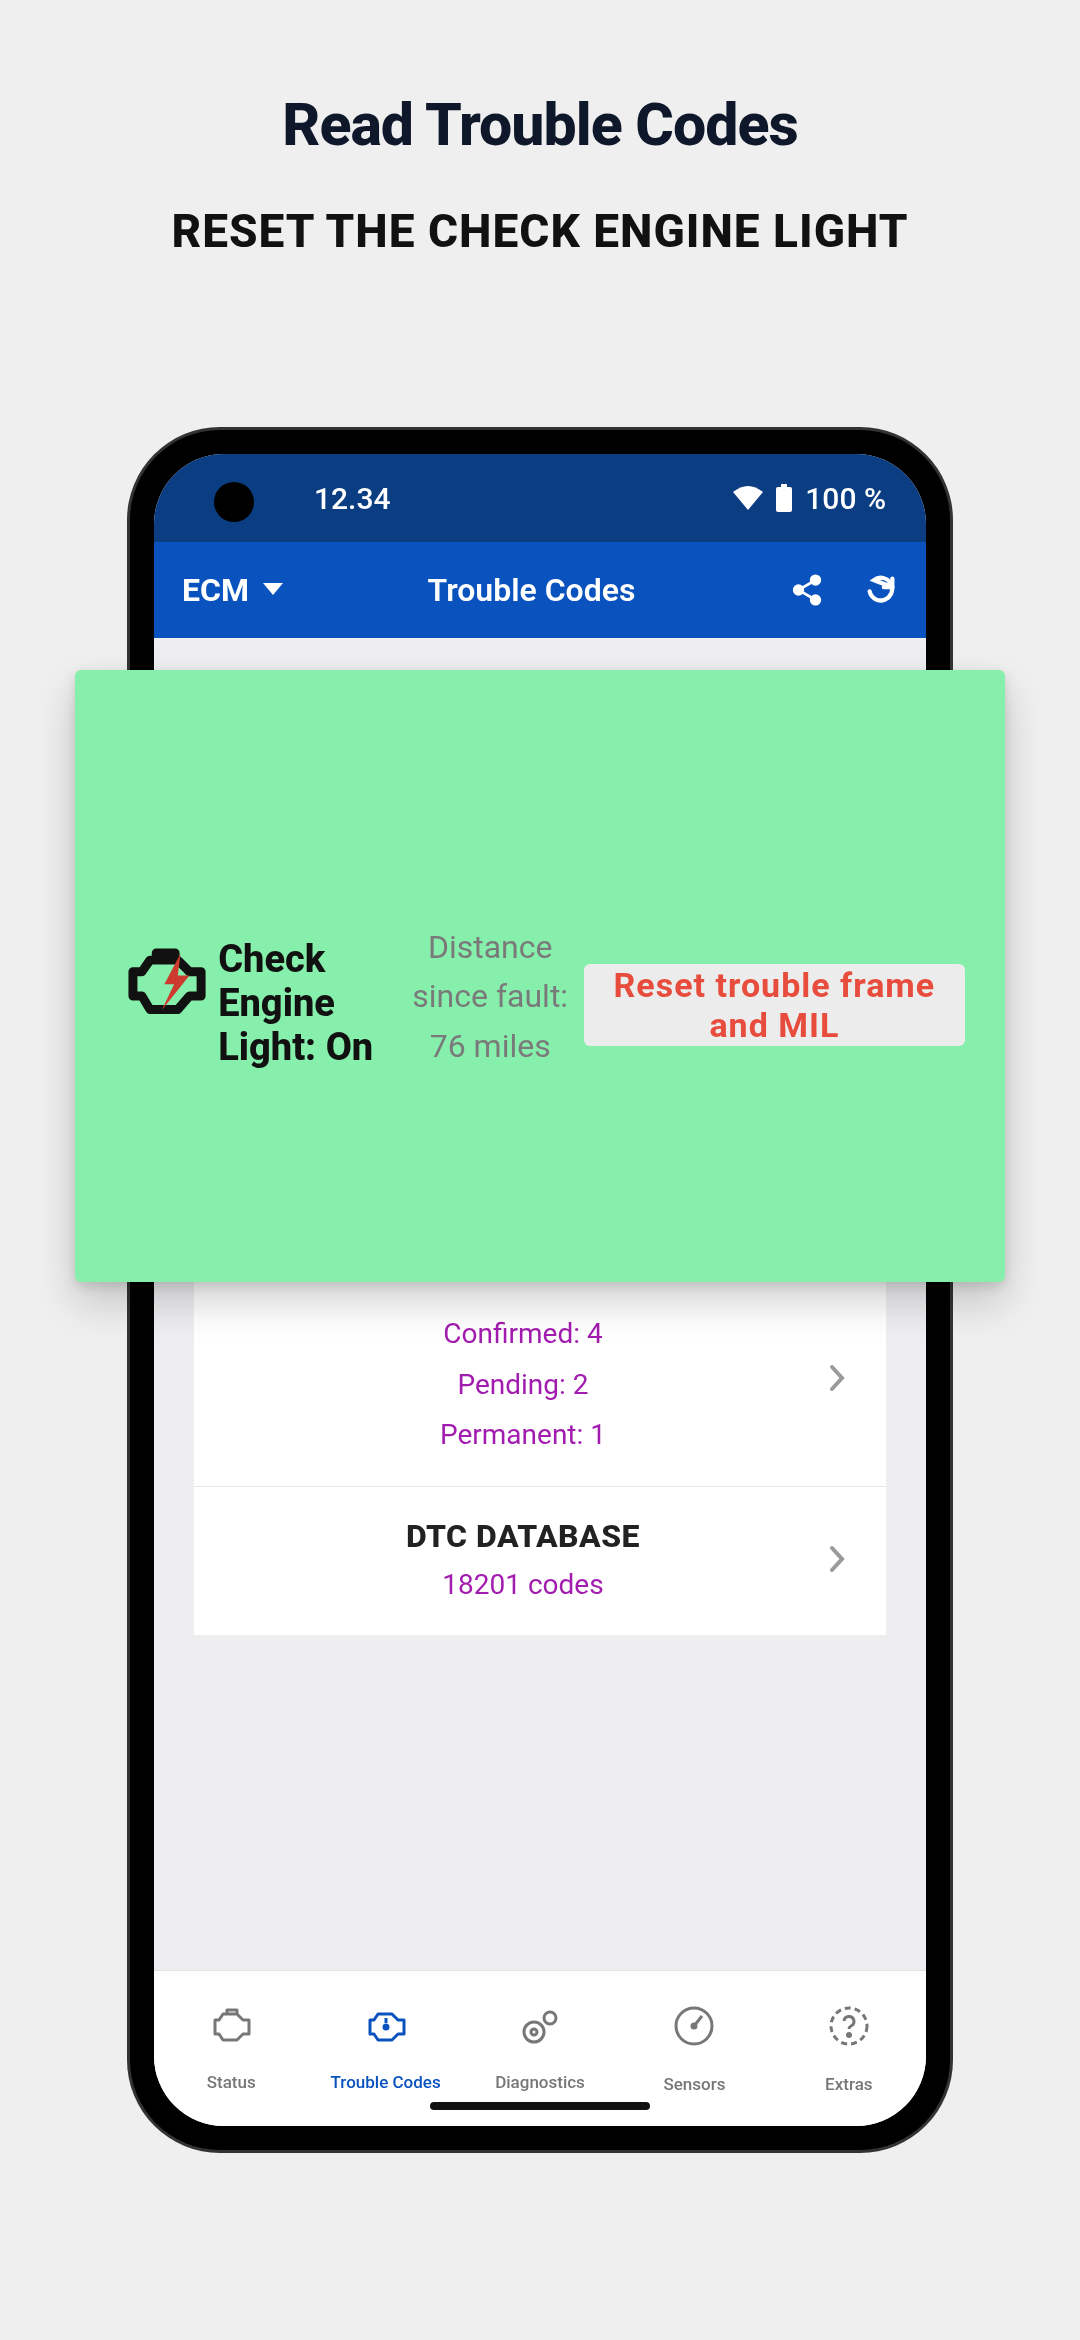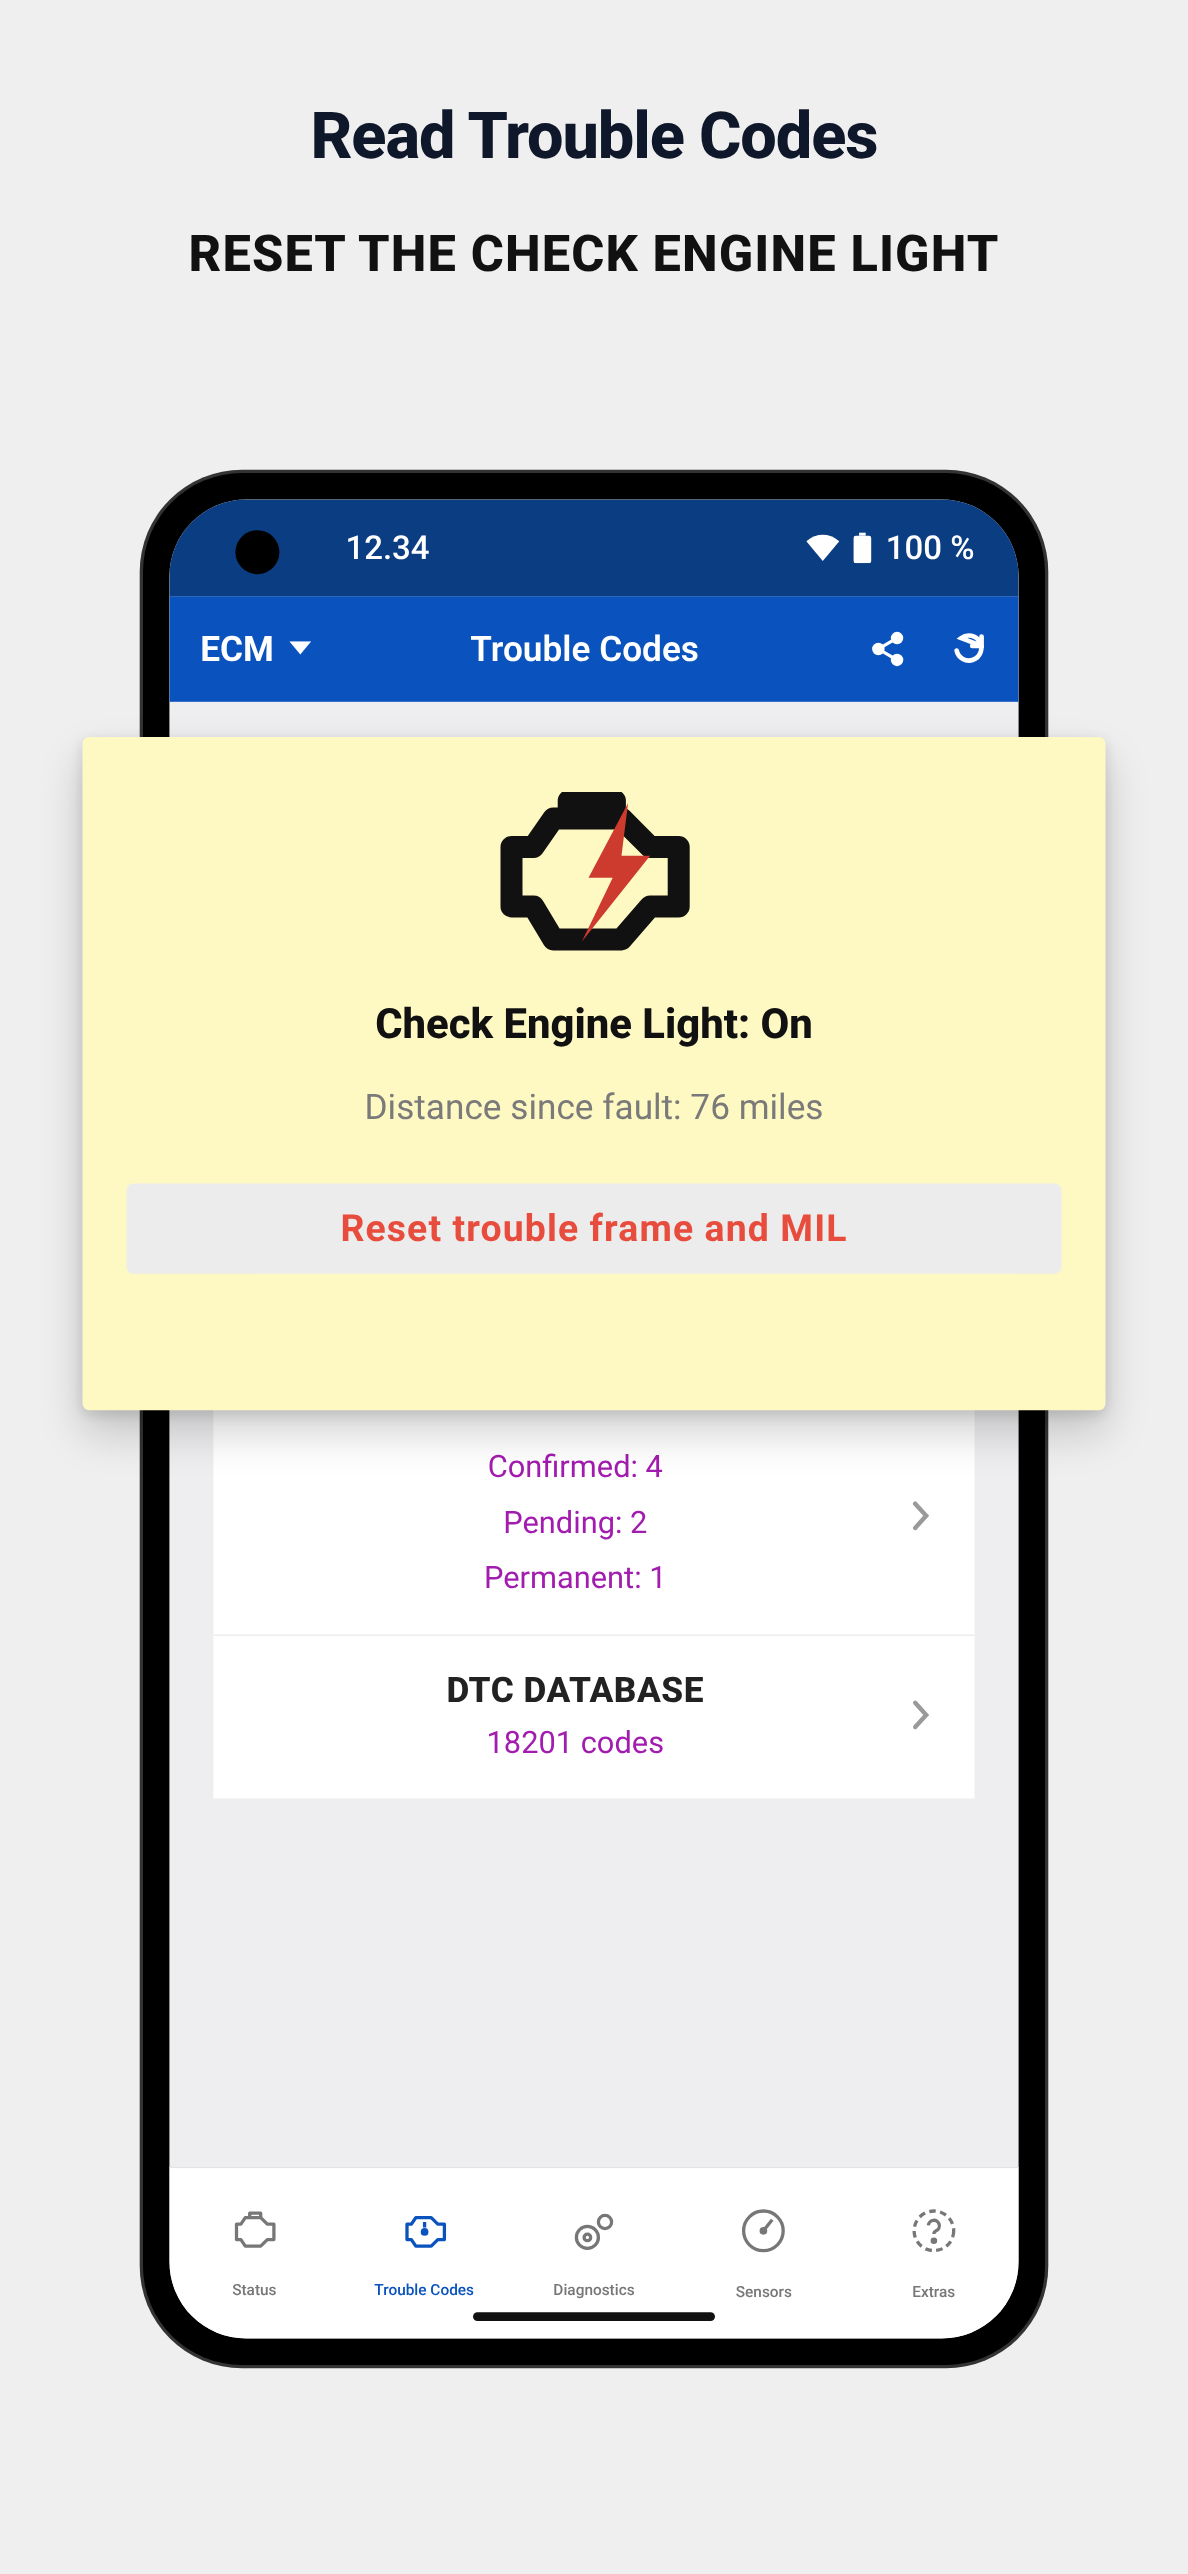--- a/index.html
+++ b/index.html
@@ -56,24 +56,24 @@
   .ecm-drop { display: flex; align-items: center; gap: 14px; font-weight: 700; }
   .app-title { flex: 1; text-align: center; padding-right: 10px; }
   .app-actions { display: flex; gap: 40px; }
   .app-actions svg { display: block; }
 
   
   .popover {
     position: absolute;
     left: 75px; top: 670px;
     width: 930px; height: 612px;
-    background: #fef9c3;
+    background: #86efac;
     border-radius: 6px;
     box-shadow: 0 20px 40px rgba(0,0,0,.18), 0 4px 12px rgba(0,0,0,.12);
-    display: flex; flex-direction: column; align-items: center;
+    display: flex; flex-direction: row; align-items: center;
     padding: 50px 40px 36px;
   }
   .cel-status { font-size: 38px; font-weight: 800; color: #111; margin-top: 40px; }
   .cel-sub { font-size: 32px; color: #7a7a7a; margin-top: 28px; line-height: 1.55; text-align: center; }
   .reset-btn {
     margin-top: 44px;
     width: 100%; height: 82px;
     background: #ececec;
     border: none; border-radius: 6px;
     color: #e74c3c;
@@ -103,21 +103,21 @@
   
   .bottom-nav {
     position: absolute; left: 0; right: 0; bottom: 0;
     height: 156px;
     background: #fff;
     display: flex;
     border-top: 1px solid #e2e2e2;
   }
   .nav-item {
     flex: 1; display: flex; flex-direction: column; align-items: center; justify-content: center;
-    gap: 26px; color: #777; font-size: 14px; font-weight: 500;
+    gap: 26px; color: #777; font-size: 17px; font-weight: 500;
   }
   .nav-item.active { color: #0a53be; }
   .nav-item.active svg path, .nav-item.active svg circle, .nav-item.active svg rect { stroke: #0a53be; }
 
   .home-ind { position: absolute; bottom: 16px; left: 50%; transform: translateX(-50%); width: 220px; height: 8px; border-radius: 4px; background: #111; }
 </style>
 </head>
 <body>
 
 <div class="promo-title">Read Trouble Codes</div>

